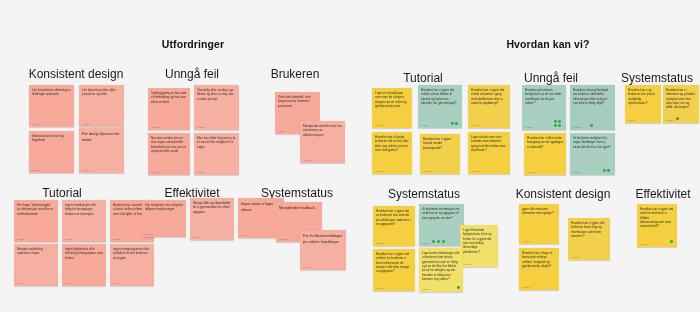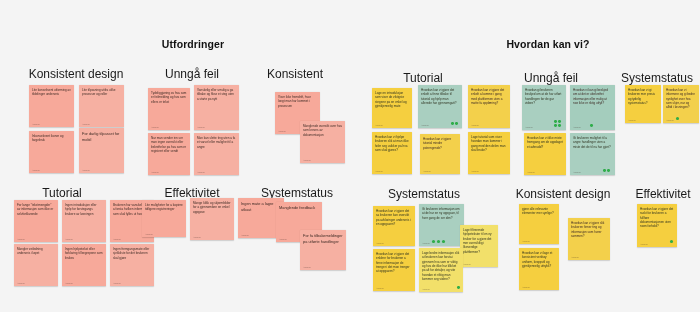--- a/index.html
+++ b/index.html
@@ -74,21 +74,21 @@
 </head>
 <body>
 
 <div id="board">
 
   <div class="board-title" style="left:193px;top:38px;">Utfordringer</div>
   <div class="board-title" style="left:548px;top:38px;">Hvordan kan vi?</div>
 
   <div class="group-title" style="left:76px;top:67px;">Konsistent design</div>
   <div class="group-title" style="left:192px;top:67px;">Unngå feil</div>
-  <div class="group-title" style="left:295px;top:67px;">Konsistent</div>
+  <div class="group-title" style="left:295px;top:67px;">Brukeren</div>
 
   <div class="group-title" style="left:62px;top:186px;">Tutorial</div>
   <div class="group-title" style="left:192px;top:186px;">Effektivitet</div>
   <div class="group-title" style="left:297px;top:186px;">Systemstatus</div>
 
   <div class="group-title" style="left:423px;top:71px;">Tutorial</div>
   <div class="group-title" style="left:551px;top:71px;">Unngå feil</div>
   <div class="group-title" style="left:657px;top:71px;">Systemstatus</div>
 
   <div class="group-title" style="left:424px;top:187px;">Systemstatus</div>

